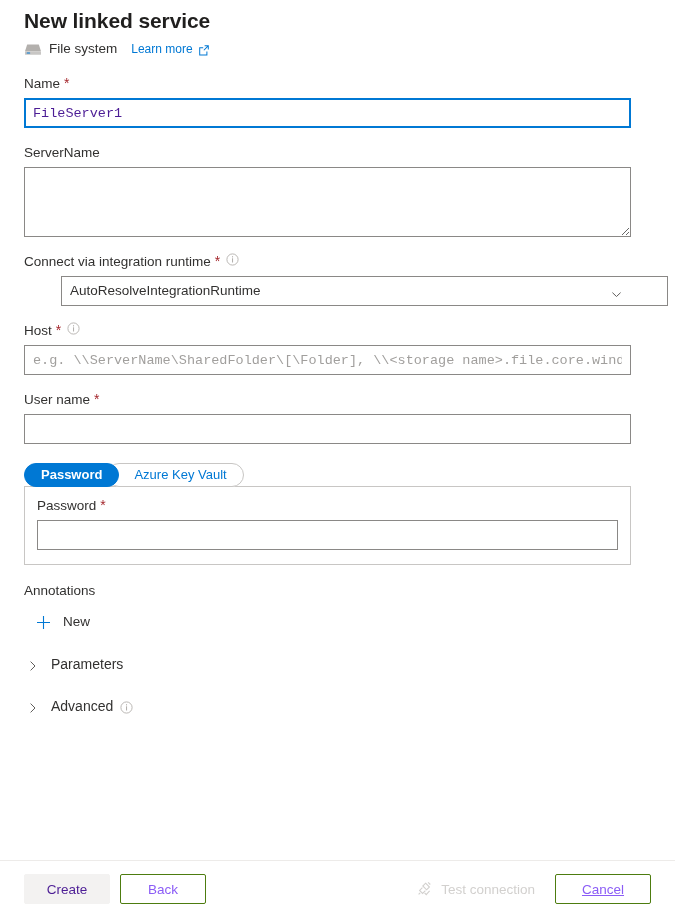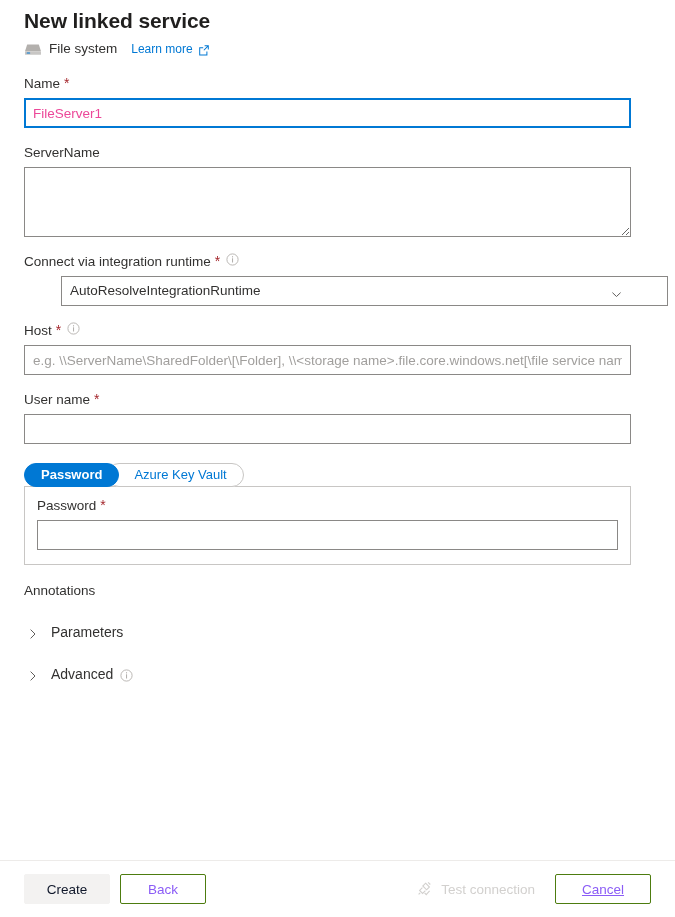--- a/index.html
+++ b/index.html
@@ -98,23 +98,23 @@
     margin-left: 6px;
     display: inline-block;
   }
 
   .text-input {
     box-sizing: border-box;
     width: 607px;
     height: 30px;
     border: 1px solid #8a8886;
     background: #ffffff;
-    font-family: Liberation Sans, sans-serif;
-    font-size: 13.5px;
-    color: #ec4899;
+    font-family: Liberation Mono, monospace;
+    font-size: 13.5px;
+    color: #4c1d95;
     padding: 0 8px;
     border-radius: 0;
     outline: none;
     display: block;
   }
   .text-input::placeholder {
     color: #a19f9d;
   }
   .text-input.focused {
     border: 2px solid #0078d4;
@@ -283,21 +283,21 @@
     padding: 0 14px;
     border-radius: 2px;
     cursor: pointer;
     background: #ffffff;
     border: 1px solid #4d7c0f;
     color: #8b5cf6;
   }
   .btn.disabled {
     background: #f3f2f1;
     border: 1px solid #f3f2f1;
-    color: #0f172a;
+    color: #4c1d95;
     cursor: default;
   }
   .btn-create { margin-right: 10px; }
   .footer-spacer { flex: 1; }
   .test-conn {
     display: inline-flex;
     align-items: center;
     color: #d2d0ce;
     font-size: 13.5px;
     margin-right: 20px;
@@ -414,20 +414,28 @@
     <div class="auth-panel">
       <div class="field-label">
         <span>Password</span>
         <span class="req">*</span>
       </div>
       <input class="text-input" type="password" style="">
     </div>
 
     
     <div class="section-label">Annotations</div>
+    <div class="new-row">
+      <span class="plus-icon">
+        <svg width="15" height="15" viewBox="0 0 15 15">
+          <path d="M7.5 1 V14 M1 7.5 H14" stroke="#0078d4" stroke-width="1.1"></path>
+        </svg>
+      </span>
+      <span class="new-label">New</span>
+    </div>
 
     
     <div class="collapse-row">
       <span class="chevron-right">
         <svg width="12" height="12" viewBox="0 0 12 12">
           <path d="M3.6 1.6 L8 6 L3.6 10.4" fill="none" stroke="#605e5c" stroke-width="1"></path>
         </svg>
       </span>
       <span class="collapse-label">Parameters</span>
     </div>

